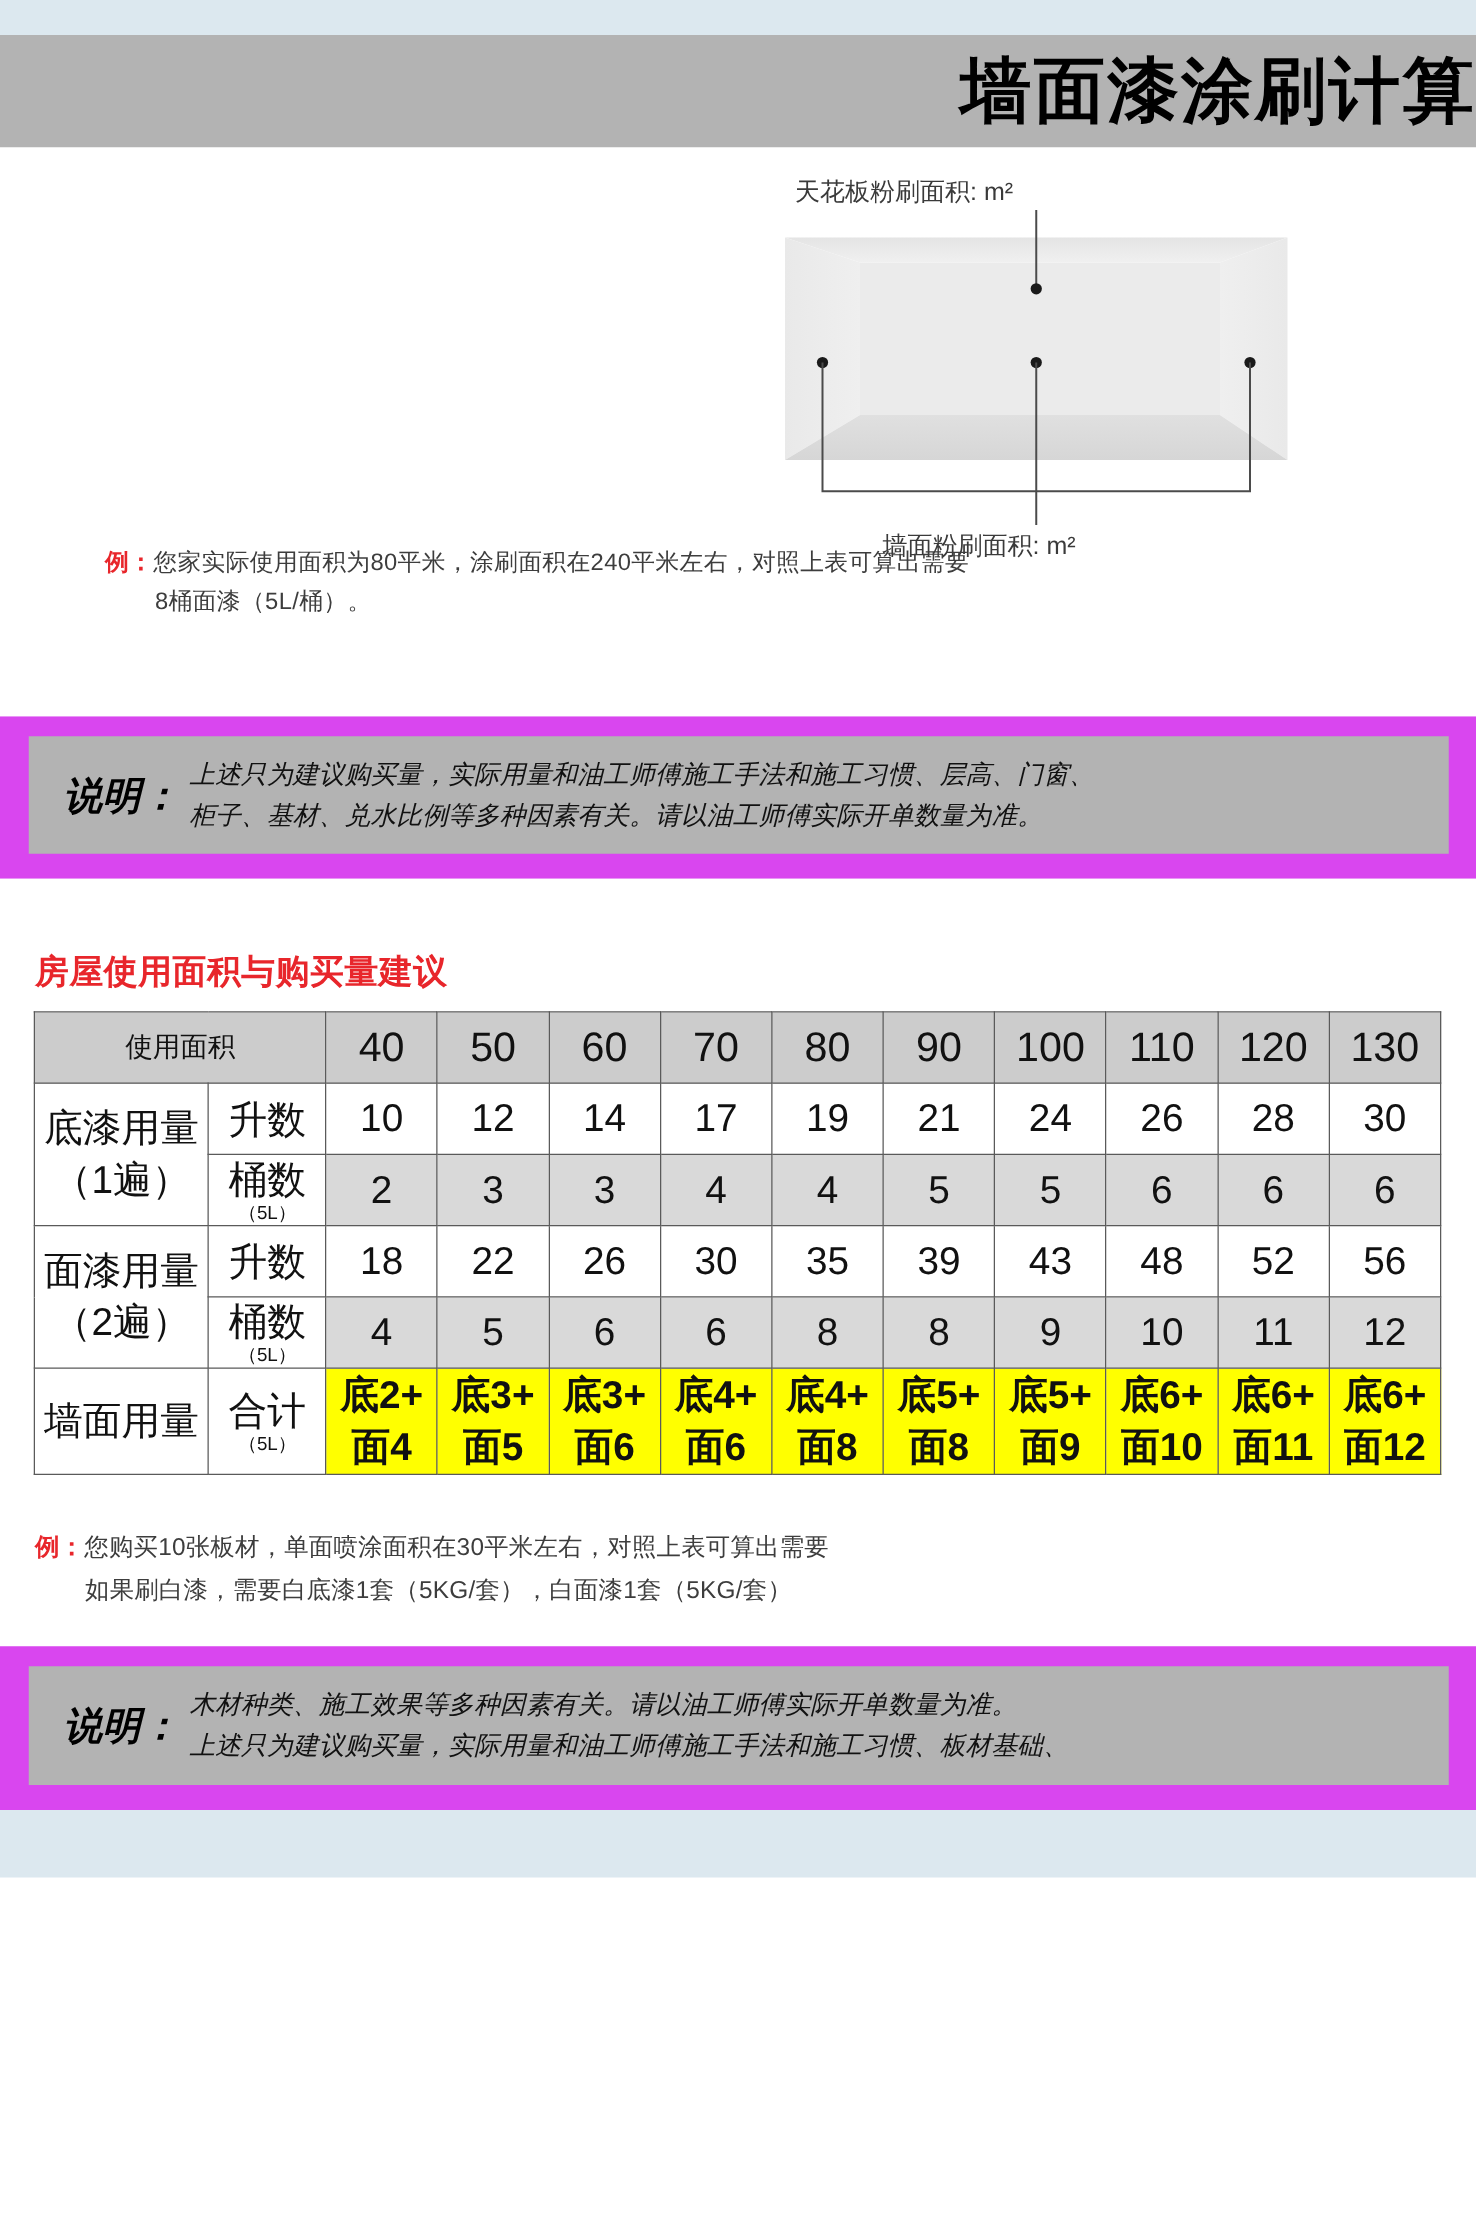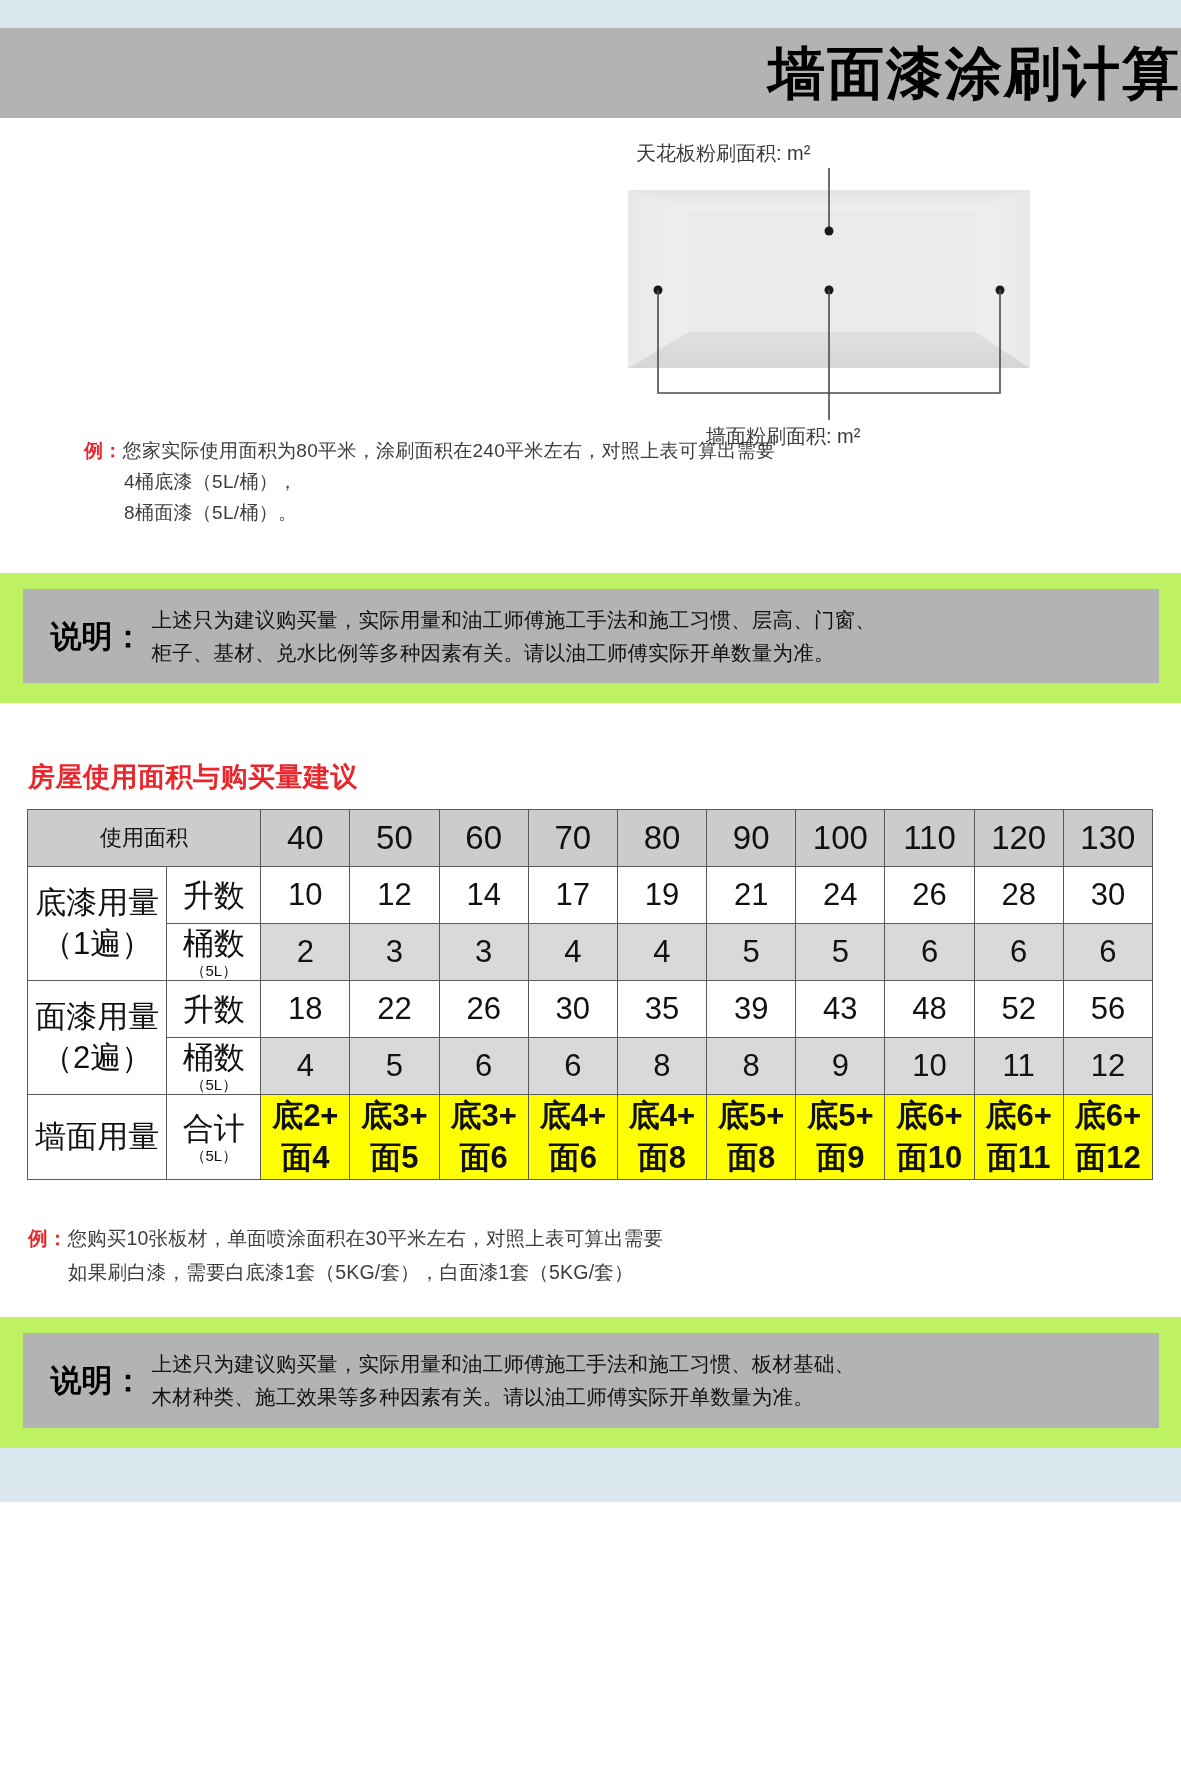--- a/index.html
+++ b/index.html
@@ -92,22 +92,23 @@
     letter-spacing: 0.3px;
   }
   .ex-label {
     color: #e8262b;
     font-weight: bold;
   }
   .ex-indent { padding-left: 40px; display: block; }
 
   
   .note-wrap {
-    background: #bef264;
+    background: #d946ef;
     padding: 16px 0 20px 0;
+    font-style: italic;
   }
   .note-box {
     margin: 0 auto;
     width: 1136px;
     background: #b3b3b3;
     display: flex;
     align-items: center;
     padding: 14px 0;
     box-sizing: border-box;
   }
@@ -254,21 +255,20 @@
       <polyline points="48,152 48,255 390,255 390,152" fill="none" stroke="#4b4b4b" stroke-width="1.6"></polyline>
       <line x1="219" y1="152" x2="219" y2="282" stroke="#4b4b4b" stroke-width="1.6"></line>
       <text x="96" y="305" font-family="Liberation Sans, sans-serif" font-size="20" fill="#3a3a3a">墙面粉刷面积: m²</text>
     </svg>
   </div>
 
   <div class="example-block">
     <div>
       <span class="ex-label">例：</span><span>您家实际使用面积为80平米，涂刷面积在240平米左右，对照上表可算出需要</span>
     </div>
-    <span class="ex-indent">4桶底漆（5L/桶），</span>
     <span class="ex-indent">8桶面漆（5L/桶）。</span>
   </div>
 </div>
 
 <div class="note-wrap">
   <div class="note-box">
     <div class="note-label">说明：</div>
     <div class="note-text">
       <div>上述只为建议购买量，实际用量和油工师傅施工手法和施工习惯、层高、门窗、</div>
       <div>柜子、基材、兑水比例等多种因素有关。请以油工师傅实际开单数量为准。</div>
@@ -502,19 +502,19 @@
       <span class="ex-label">例：</span><span>您购买10张板材，单面喷涂面积在30平米左右，对照上表可算出需要</span>
     </div>
     <span class="ex-indent">如果刷白漆，需要白底漆1套（5KG/套），白面漆1套（5KG/套）</span>
   </div>
 </div>
 
 <div class="note-wrap">
   <div class="note-box">
     <div class="note-label">说明：</div>
     <div class="note-text">
+      <div>木材种类、施工效果等多种因素有关。请以油工师傅实际开单数量为准。</div>
       <div>上述只为建议购买量，实际用量和油工师傅施工手法和施工习惯、板材基础、</div>
-      <div>木材种类、施工效果等多种因素有关。请以油工师傅实际开单数量为准。</div>
     </div>
   </div>
 </div>
 
 <div class="bottom-pad"></div>
 
 </body></html>

